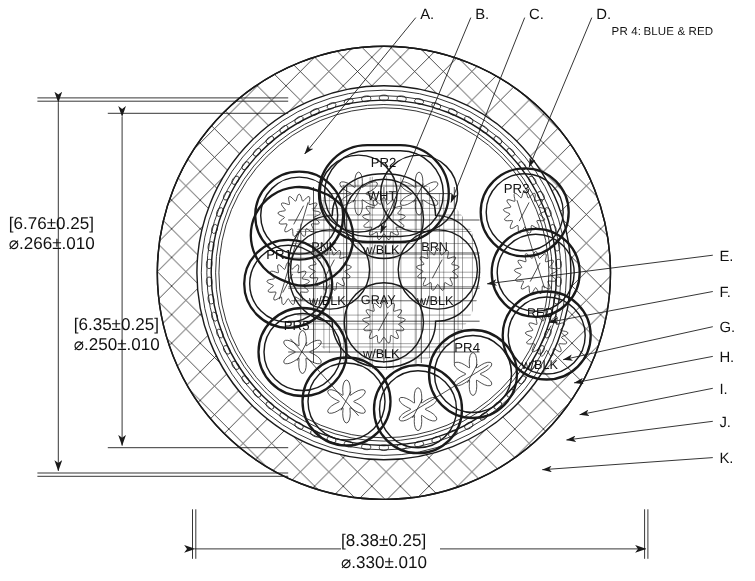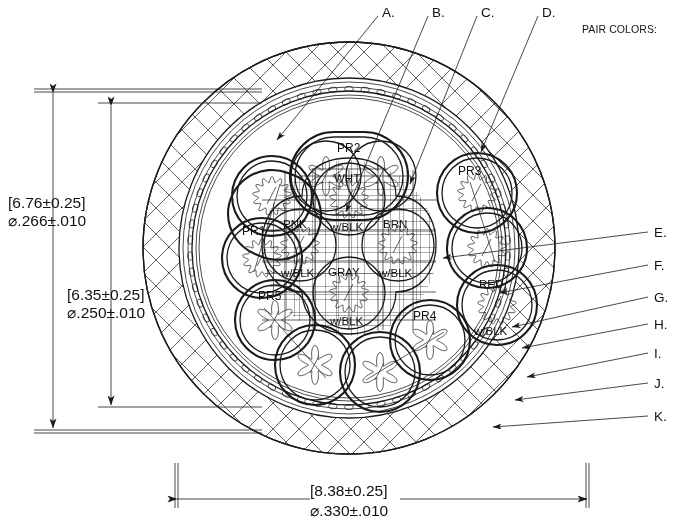--- a/index.html
+++ b/index.html
@@ -409,16 +409,18 @@
       <text class="calloutxt" x="654" y="270">F.</text>
       <text class="calloutxt" x="654" y="302">G.</text>
       <text class="calloutxt" x="654" y="329">H.</text>
       <text class="calloutxt" x="654" y="358">I.</text>
       <text class="calloutxt" x="654" y="388">J.</text>
       <text class="calloutxt" x="654" y="421">K.</text>
     </g>
   </svg>
 
   <div class="legend-block">
-    <div class="legend-title">PAIR COLORS:</div>
+    <div class="legend-row">
+      <span class="legend-key">PR 4:</span><span>BLUE &amp; RED</span>
+    </div>
   </div>
 
 </div>
 
 </body></html>

